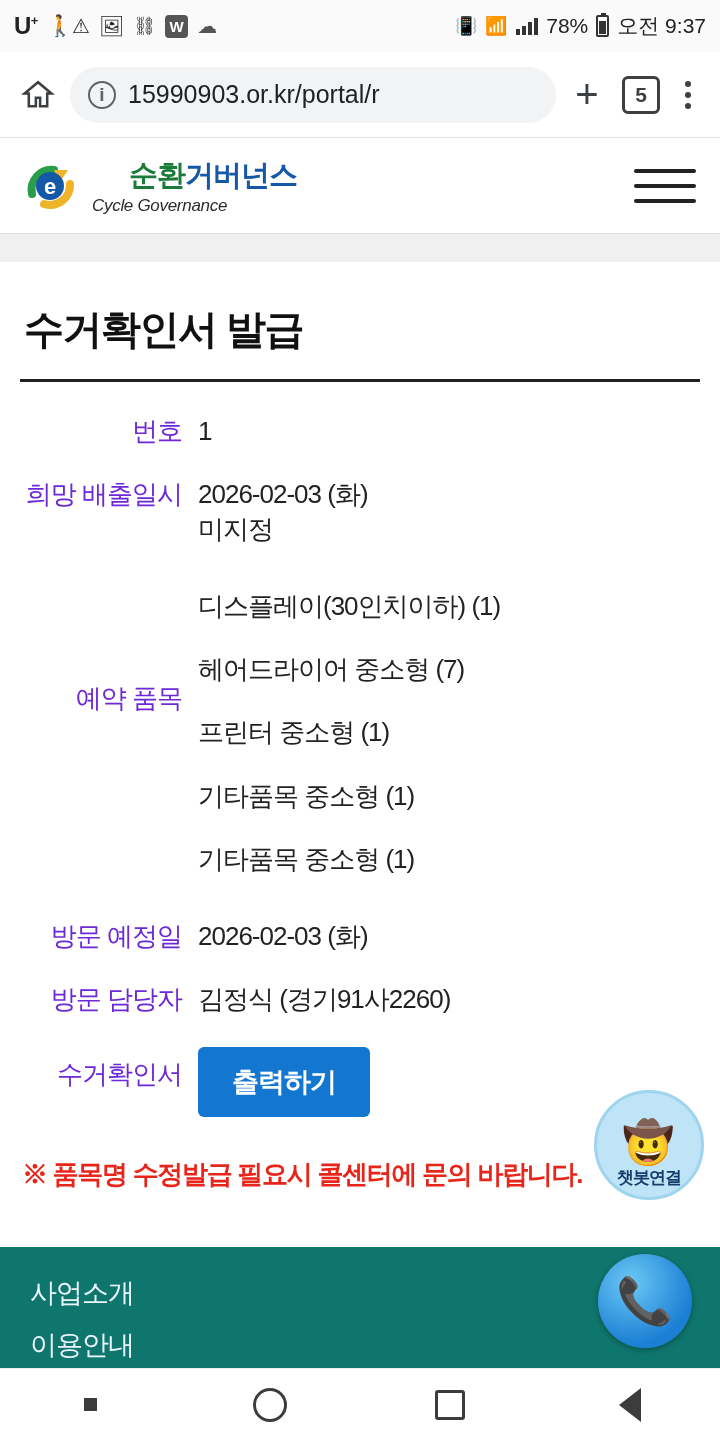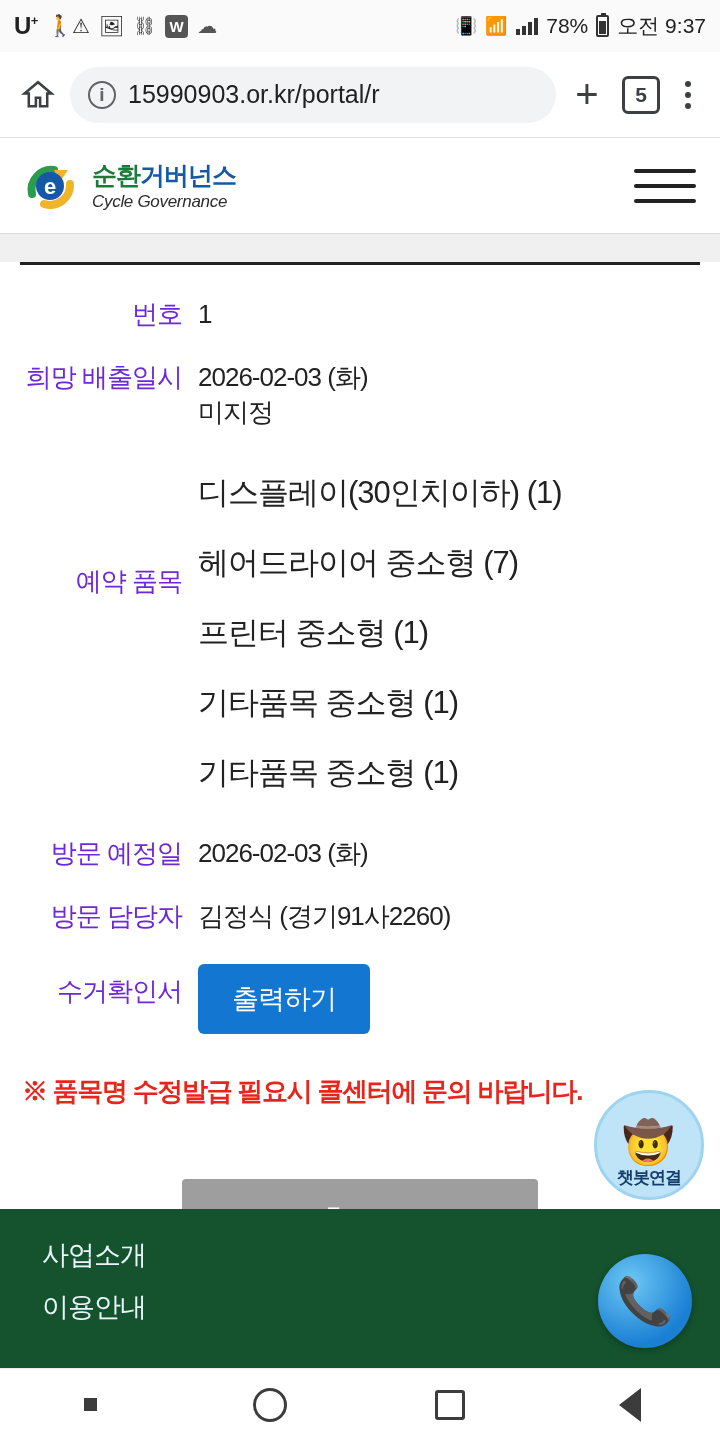--- a/index.html
+++ b/index.html
@@ -80,21 +80,21 @@
   .kebab b { width: 6px; height: 6px; background:#3c4043; border-radius:50%; display:block; }
 
   
   .site-header {
     height: 96px; background: #fff; display: flex; align-items: center;
     padding: 0 24px; justify-content: space-between;
     border-bottom: 1px solid #ddd;
   }
   .logo { display: flex; align-items: center; gap: 10px; }
   .logo-mark { width: 58px; height: 52px; position: relative; }
-  .logo-text-ko { font-size: 25px; font-weight: bold; letter-spacing: -1px; }
+  .logo-text-ko { font-size: 29px; font-weight: bold; letter-spacing: -1px; margin-left: 37px; }
   .logo-text-ko .g { color: #1b7b3a; }
   .logo-text-ko .b { color: #1558a8; }
   .logo-text-en { font-size: 17px; color: #2c2c2c; letter-spacing: -.3px; font-style: italic; }
   .hamburger { width: 62px; display: flex; flex-direction: column; gap: 11px; }
   .hamburger i { display: block; height: 4px; background: #222; border-radius: 2px; }
 
   .gap { height: 28px; background: #f0f0f0; }
 
   
   .content { padding: 0 18px; background: #fff; }
@@ -108,42 +108,42 @@
   table.info th {
     width: 180px; text-align: right; vertical-align: top;
     font-size: 26px; font-weight: normal; color: #6d28d9;
     padding: 14px 16px 14px 0; letter-spacing: -1px; white-space: nowrap;
   }
   table.info td {
     font-size: 26px; color: #222; padding: 14px 0; letter-spacing: -1px;
     vertical-align: top; line-height: 1.35;
   }
   .items-row td { padding: 0; }
-  .item-line { font-size: 31px; padding: 14px 0; letter-spacing: -1px; }
+  .item-line { font-size: 26px; padding: 14px 0; letter-spacing: -1px; }
   .status-link { color: #1a73c8; }
   .btn-print {
     display: inline-block; background: #1377d2; color: #fff;
-    font-size: 27px; font-weight: normal; letter-spacing: -1px;
+    font-size: 27px; font-weight: bold; letter-spacing: -1px;
     padding: 17px 34px; border: none; border-radius: 6px; cursor: pointer;
   }
   .notice {
     color: #e8251b; font-size: 26px; letter-spacing: -1.3px;
     padding: 26px 4px 0 4px; font-weight: bold;
   }
   .home-wrap { display: flex; justify-content: center; padding: 70px 0 40px 0; }
   .btn-home {
     width: 356px; background: #9e9e9e; color: #fff; border: none;
     font-size: 28px; font-weight: bold; letter-spacing: -1px;
     padding: 22px 0; border-radius: 4px; cursor: pointer;
   }
 
   
   .footer {
-    position: absolute; left: 0; right: 0; bottom: 72px; height: 159px;
-    background: #14532d; padding: 20px 42px; overflow: hidden;
+    position: absolute; left: 0; right: 0; bottom: 72px; height: 121px;
+    background: #0f766e; padding: 20px 30px; overflow: hidden;
   }
   .footer a {
     display: block; color: #eaf4fb; font-size: 27px; letter-spacing: -1px;
     padding: 8px 0; text-decoration: none;
   }
   .callbox {
     position: absolute; right: 28px; bottom: 92px;
     display: flex; align-items: center;
   }
   .call-circle {
@@ -248,20 +248,21 @@
   <div class="hamburger">
       <i></i>
       <i></i>
       <i></i>
     </div>
 </div>
 
 <div class="gap"></div>
 
 <div class="content">
+  <div class="page-title">수거확인서 발급</div>
   <div class="rule"></div>
 
   <table class="info">
     <tbody>
         <tr>
       <th>번호</th>
       <td>1</td>
     </tr>
     <tr>
       <th>희망 배출일시</th>

